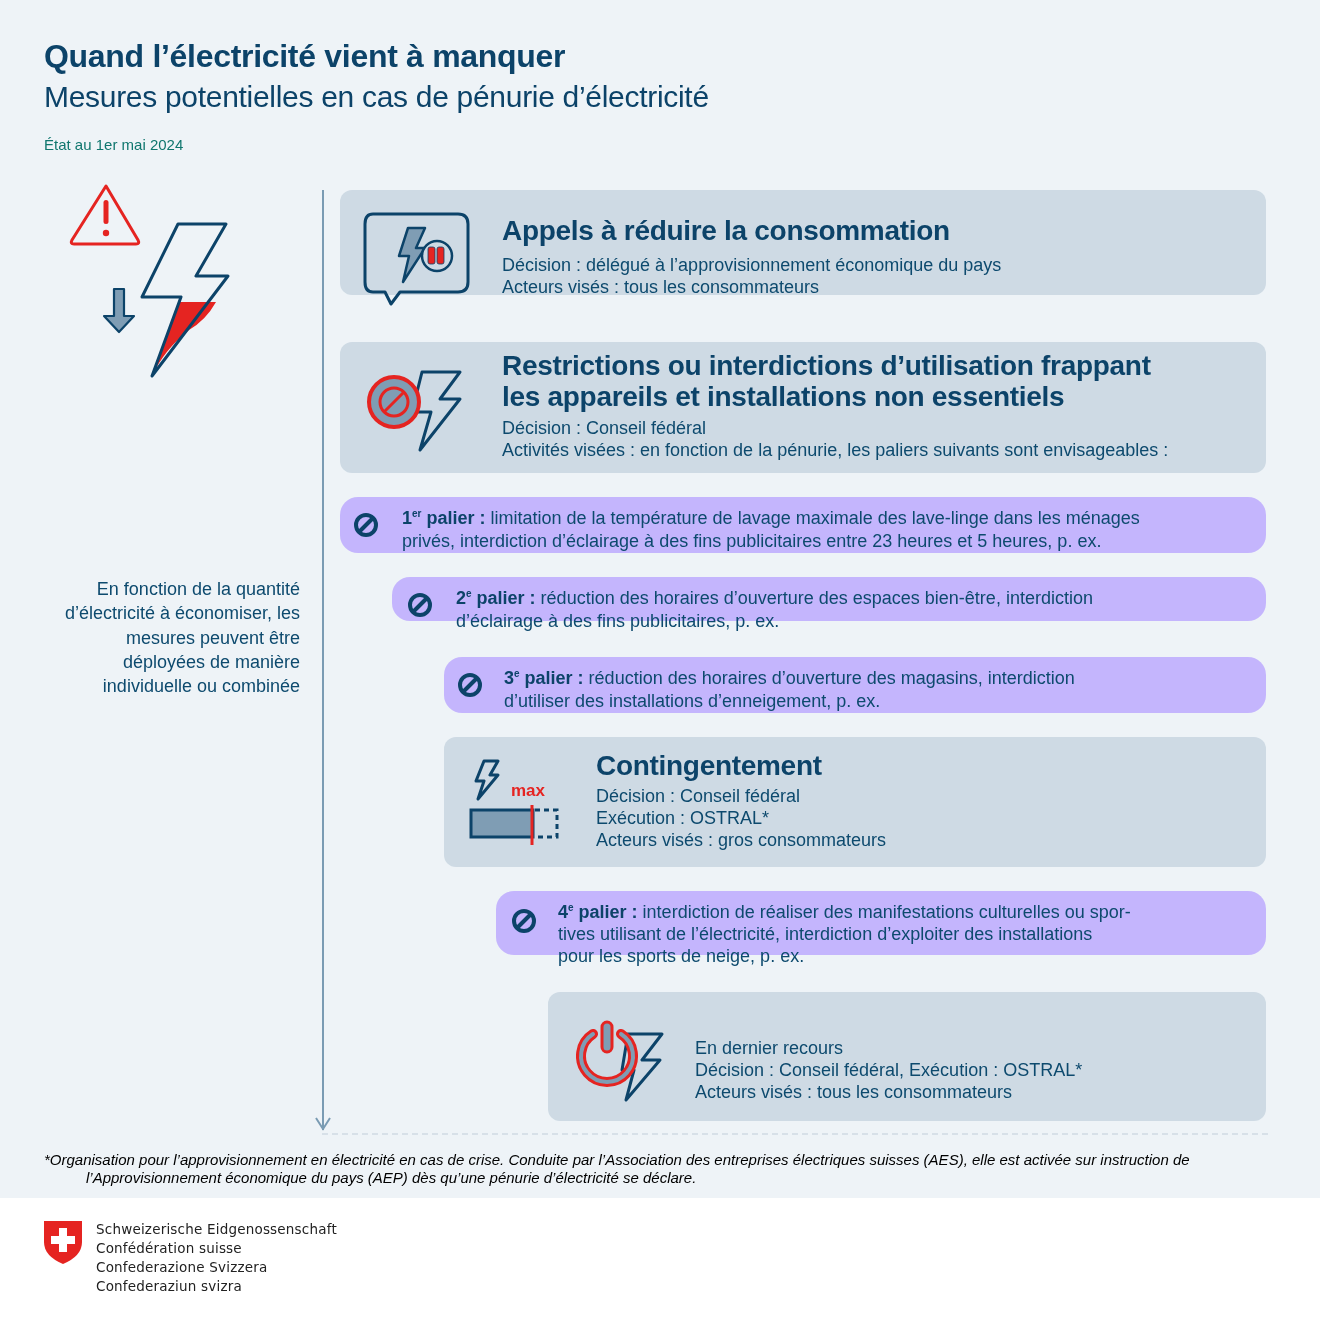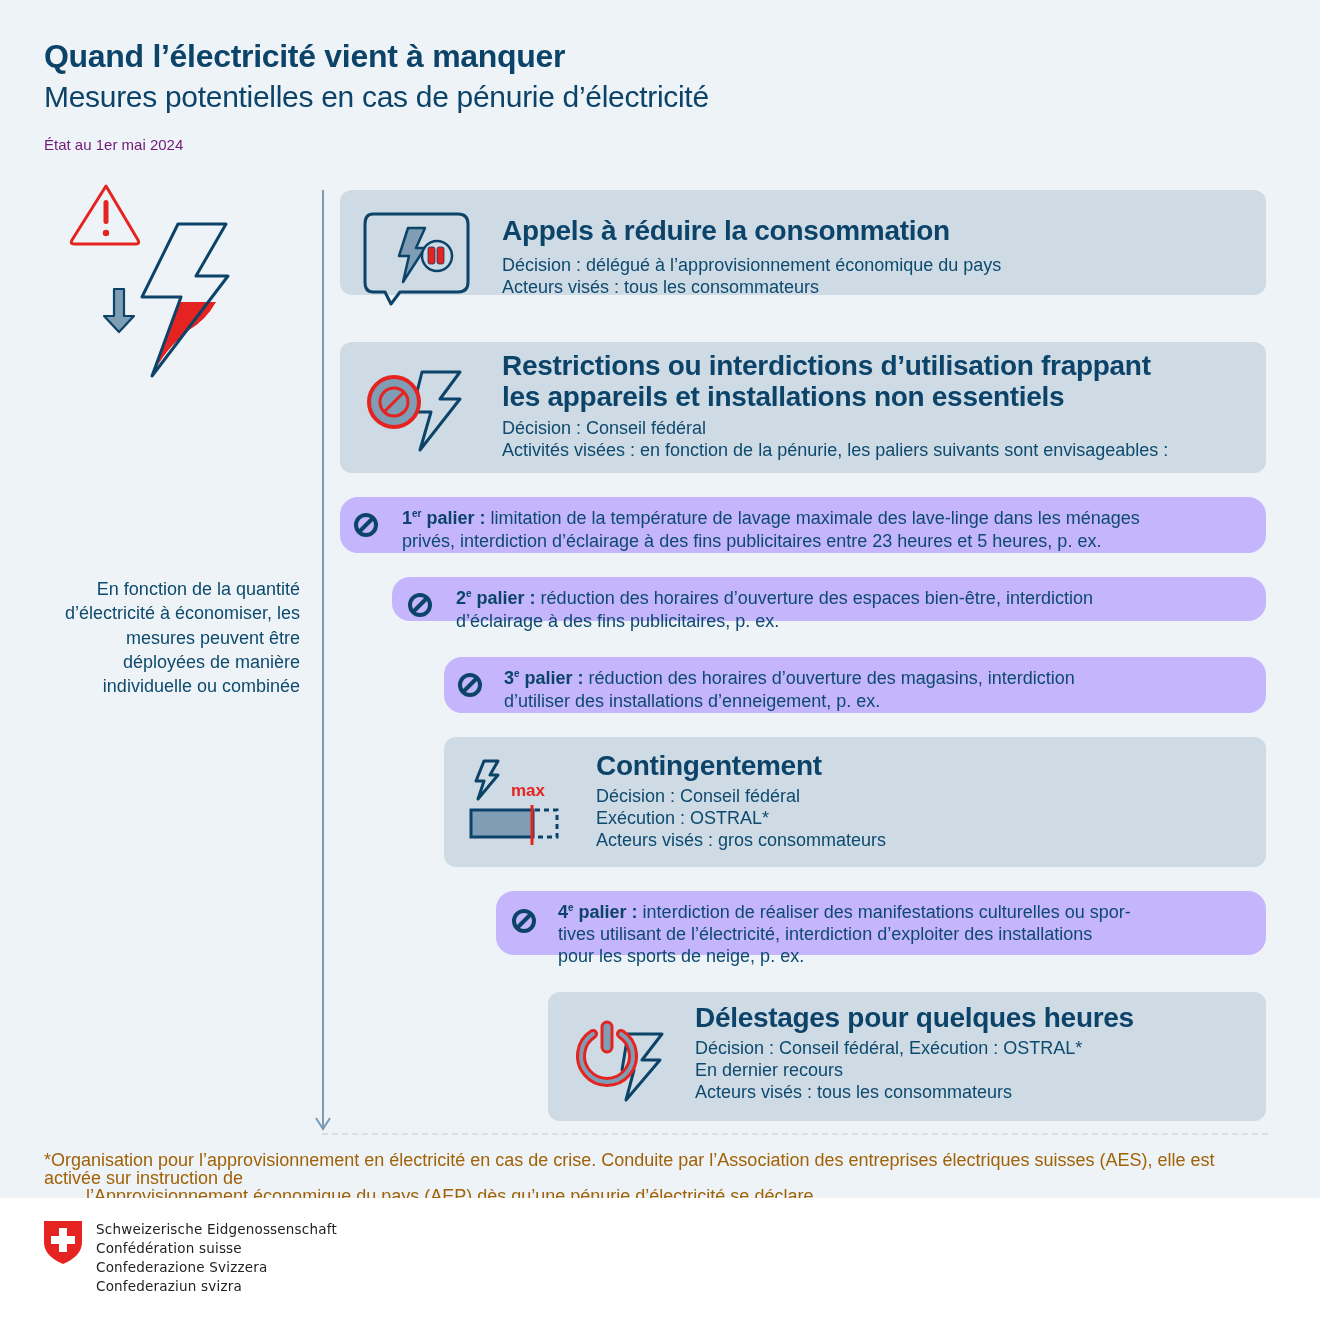--- a/index.html
+++ b/index.html
@@ -14,21 +14,21 @@
   .title {
     position: absolute; left: 44px; top: 38px;
     font-size: 32px; font-weight: bold; color: #0c4369; letter-spacing: -0.3px;
   }
   .subtitle {
     position: absolute; left: 44px; top: 80px;
     font-size: 30px; color: #0c4369; letter-spacing: -0.3px;
   }
   .date {
     position: absolute; left: 44px; top: 136px;
-    font-size: 15px; color: #701a75;
+    font-size: 15px; color: #0f766e;
   }
   .hero-icon { position: absolute; left: 66px; top: 180px; width: 170px; height: 200px; }
   .timeline-line {
     position: absolute; left: 322px; top: 190px; width: 2px; height: 940px; background: #7a9bb3;
   }
   .timeline-arrow { position: absolute; left: 313px; top: 1116px; width: 20px; height: 16px; }
   .side-note {
     position: absolute; left: 60px; top: 577px; width: 240px;
     text-align: right; font-size: 18px; line-height: 24.3px; color: #0d4a6e;
   }
@@ -50,21 +50,21 @@
     position: absolute; font-size: 18px; line-height: 23px; color: #0d4a6e;
   }
   .step .text b { color: #0c4369; }
   .step .text sup { font-size: 10px; vertical-align: 7px; font-weight: bold; }
   .dashed {
     position: absolute; left: 322px; top: 1133px; width: 946px; height: 0;
     border-top: 2px dashed #d7e0e8;
   }
   .footnote {
     position: absolute; left: 44px; top: 1151px; width: 1180px;
-    font-size: 18px; line-height: 18px; color: #a16207;
+    font-size: 15px; line-height: 18px; font-style: italic; color: #000000;
   }
   .footnote .l2 { padding-left: 8px; display: block; margin-left: 34px; }
   .footer {
     position: absolute; left: 0; top: 1198px; width: 1320px; height: 122px; background: #ffffff;
   }
   .shield { position: absolute; left: 43px; top: 22px; width: 40px; height: 45px; }
   .conf {
     position: absolute; left: 96px; top: 22px; font-size: 13.5px; line-height: 19px;
     color: #222222; font-family: "DejaVu Sans", sans-serif; letter-spacing: 0.2px;
   }
@@ -192,24 +192,23 @@
   </div>
 </div>
 
 <div class="card" style="left:548px; top:992px; width:718px; height:129px;">
   <svg class="icon" style="left:28px; top:28px; width:92px; height:82px;" viewBox="0 0 92 82">
     <path d="M52 14 L86 14 L66 40 L84 40 L50 80 L58 50 L46 50 Z" fill="none" stroke="#0c4369" stroke-width="3" stroke-linejoin="round"></path>
     <path d="M17 14 A26 26 0 1 0 45 14" fill="none" stroke="#e52421" stroke-width="10" stroke-linecap="round"></path>
     <path d="M17 14 A26 26 0 1 0 45 14" fill="none" stroke="#7f9db4" stroke-width="4" stroke-linecap="round"></path>
     <rect x="26" y="2" width="10" height="30" rx="5" fill="#7f9db4" stroke="#e52421" stroke-width="3"></rect>
   </svg>
-  <h2 style="left:147px; top:10px;">Délestages pour quelques heures</h2>
   <div class="lines" style="left:147px; top:45px;">
+    <div class="line">En dernier recours</div>
     <div class="line">Décision : Conseil fédéral, Exécution : OSTRAL*</div>
-    <div class="line">En dernier recours</div>
     <div class="line">Acteurs visés : tous les consommateurs</div>
   </div>
 </div>
 
 <div class="dashed"></div>
 
 <div class="footnote">
   <span>*Organisation pour l’approvisionnement en électricité en cas de crise. Conduite par l’Association des entreprises électriques suisses (AES), elle est activée sur instruction de</span>
   <span class="l2">l’Approvisionnement économique du pays (AEP) dès qu’une pénurie d’électricité se déclare.</span>
 </div>

